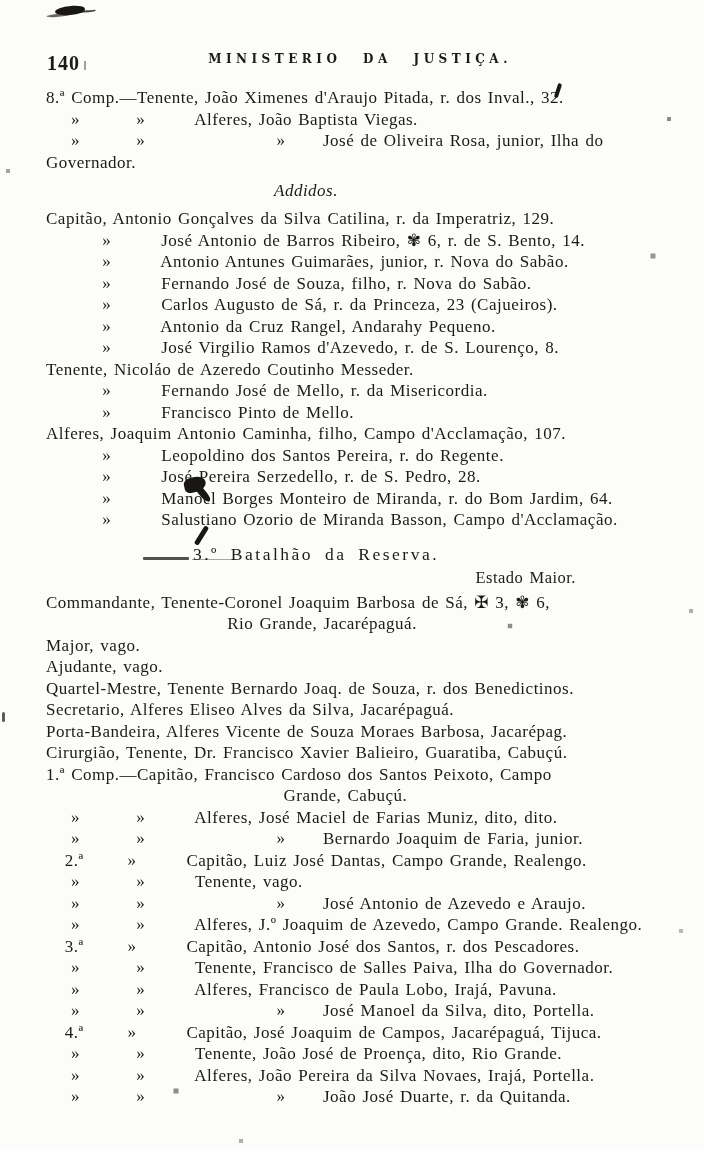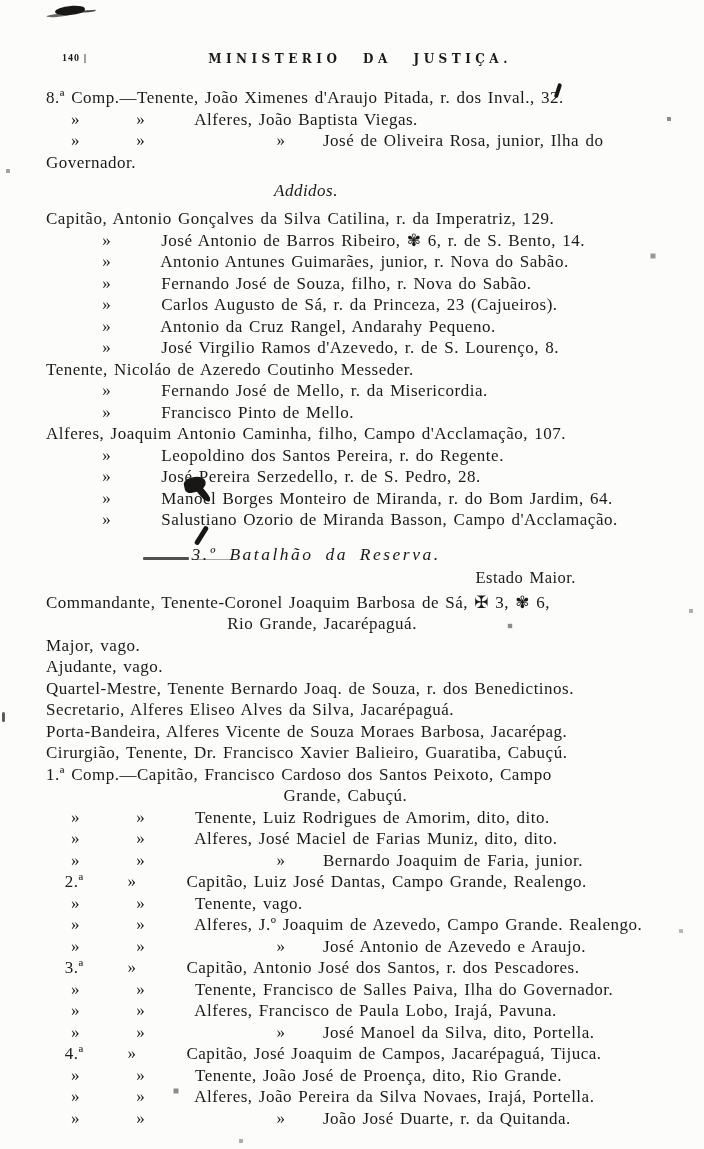--- a/index.html
+++ b/index.html
@@ -18,23 +18,23 @@
   }
   .header-row {
     position: absolute;
     top: 50px;
     left: 0;
     width: 704px;
     height: 26px;
   }
   .page-number {
     position: absolute;
-    left: 62px;
+    left: 47px;
     top: 2px;
-    font-size: 10px;
+    font-size: 20px;
     font-weight: bold;
     letter-spacing: 1px;
   }
   .page-number:after {
     content: "";
     display: inline-block;
     width: 2px; height: 9px;
     background: #55534e;
     margin-left: 4px;
     vertical-align: middle;
@@ -70,21 +70,20 @@
     text-align: center;
     font-style: italic;
     font-size: 17px;
     line-height: 22px;
     margin: 7px 0 6px 0;
     letter-spacing: 0.5px;
   }
   .h-bat {
     width: 540px;
     text-align: center;
-    font-style: italic;
     font-size: 17.5px;
     line-height: 24px;
     margin: 11px 0 2px 0;
     letter-spacing: 2.5px;
     word-spacing: 5px;
   }
   .h-sub {
     width: 530px;
     text-align: right;
     font-size: 16.5px;
@@ -182,27 +181,26 @@
       <div class="ln">Commandante, Tenente-Coronel Joaquim Barbosa de Sá, ✠ 3, ✾ 6,</div>
       <div class="ln">                             Rio Grande, Jacarépaguá.</div>
       <div class="ln">Major, vago.</div>
       <div class="ln">Ajudante, vago.</div>
       <div class="ln">Quartel-Mestre, Tenente Bernardo Joaq. de Souza, r. dos Benedictinos.</div>
       <div class="ln">Secretario, Alferes Eliseo Alves da Silva, Jacarépaguá.</div>
       <div class="ln">Porta-Bandeira, Alferes Vicente de Souza Moraes Barbosa, Jacarépag.</div>
       <div class="ln">Cirurgião, Tenente, Dr. Francisco Xavier Balieiro, Guaratiba, Cabuçú.</div>
       <div class="ln">1.ª Comp.—Capitão, Francisco Cardoso dos Santos Peixoto, Campo</div>
       <div class="ln">                                      Grande, Cabuçú.</div>
-      <div class="ln">    »         »        Tenente, Luiz Rodrigues de Amorim, dito, dito.</div>
       <div class="ln">    »         »        Alferes, José Maciel de Farias Muniz, dito, dito.</div>
       <div class="ln">    »         »                     »      Bernardo Joaquim de Faria, junior.</div>
       <div class="ln">   2.ª       »        Capitão, Luiz José Dantas, Campo Grande, Realengo.</div>
       <div class="ln">    »         »        Tenente, vago.</div>
+      <div class="ln">    »         »                     »      José Antonio de Azevedo e Araujo.</div>
       <div class="ln">    »         »        Alferes, J.º Joaquim de Azevedo, Campo Grande. Realengo.</div>
-      <div class="ln">    »         »                     »      José Antonio de Azevedo e Araujo.</div>
       <div class="ln">   3.ª       »        Capitão, Antonio José dos Santos, r. dos Pescadores.</div>
       <div class="ln">    »         »        Tenente, Francisco de Salles Paiva, Ilha do Governador.</div>
       <div class="ln">    »         »        Alferes, Francisco de Paula Lobo, Irajá, Pavuna.</div>
       <div class="ln">    »         »                     »      José Manoel da Silva, dito, Portella.</div>
       <div class="ln">   4.ª       »        Capitão, José Joaquim de Campos, Jacarépaguá, Tijuca.</div>
       <div class="ln">    »         »        Tenente, João José de Proença, dito, Rio Grande.</div>
       <div class="ln">    »         »        Alferes, João Pereira da Silva Novaes, Irajá, Portella.</div>
       <div class="ln">    »         »                     »      João José Duarte, r. da Quitanda.</div>
     </div>
 

